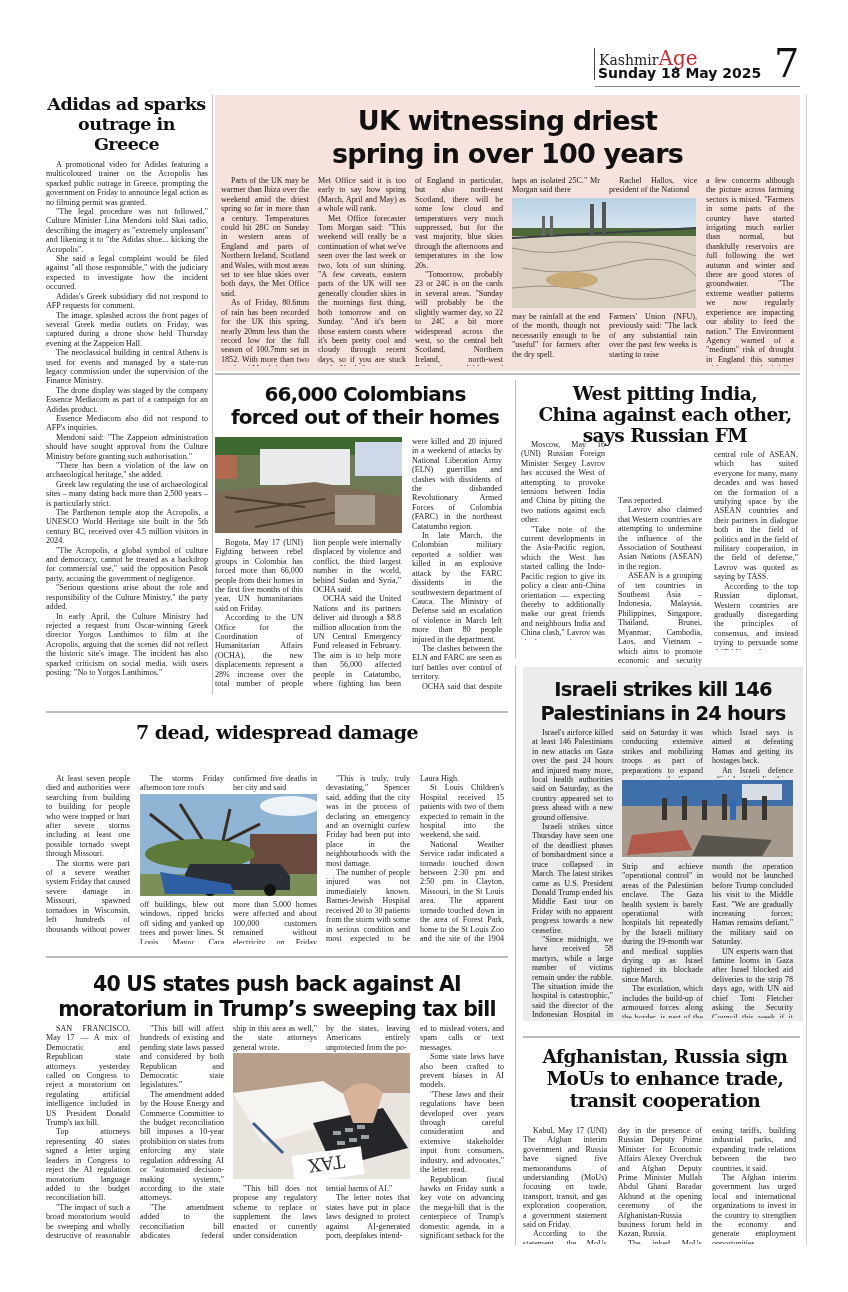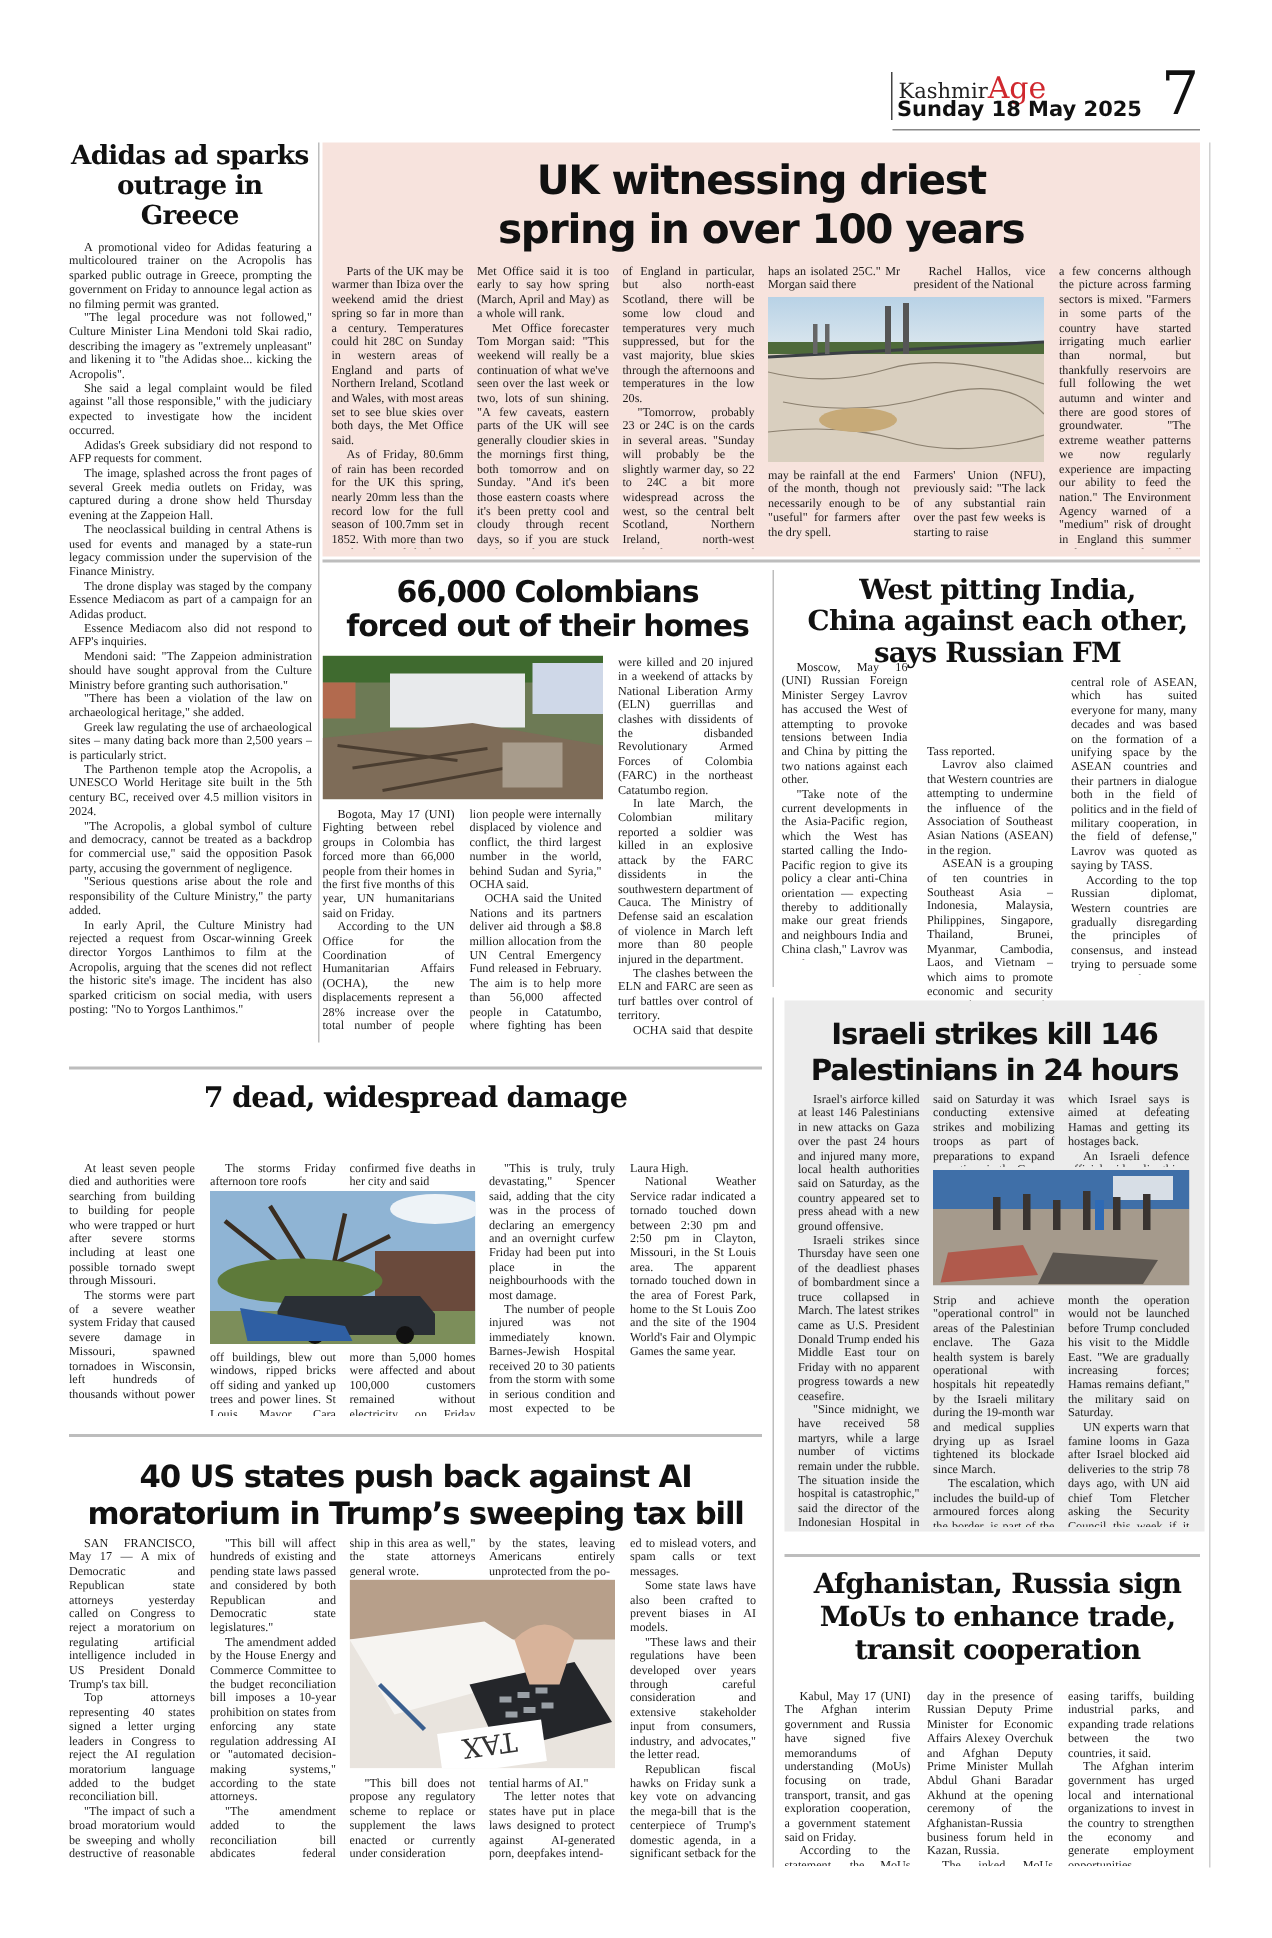--- a/index.html
+++ b/index.html
@@ -194,20 +194,21 @@
   </div>
 <div class="col serif-body" style="left:233px;top:900px;width:84px;height:44px;">
     <p style="text-indent:0">more than 5,000 homes were affected and about 100,000 customers remained without electricity on Friday night.</p>
   </div>
 <div class="col serif-body" id="mo-c4" style="left:326px;top:774px;width:84px;height:170px;">
     <p>"This is truly, truly devastating," Spencer said, adding that the city was in the process of declaring an emergency and an overnight curfew Friday had been put into place in the neighbourhoods with the most damage.</p>
     <p>The number of people injured was not immediately known. Barnes-Jewish Hospital received 20 to 30 patients from the storm with some in serious condition and most expected to be discharged by Friday night, according to hospital spokesperson</p>
   </div>
 <div class="col serif-body" id="mo-c5" style="left:420px;top:774px;width:84px;height:170px;">
     <p style="text-indent: 0px;">Laura High.</p>
+    <p>St Louis Children's Hospital received 15 patients with two of them expected to remain in the hospital into the weekend, she said.</p>
     <p>National Weather Service radar indicated a tornado touched down between 2:30 pm and 2:50 pm in Clayton, Missouri, in the St Louis area. The apparent tornado touched down in the area of Forest Park, home to the St Louis Zoo and the site of the 1904 World's Fair and Olympic Games the same year.</p>
   </div>
 
 <div class="vr" style="left:515px;top:665px;height:580px;"></div>
 
 <div class="abs" style="left:523px;top:667px;width:280px;height:354px;background:#ececec;"></div>
 <div class="abs sans-head" style="left:523px;top:678px;width:280px;font-size:19.5px;line-height:24px;">
   <div>Israeli strikes kill 146</div>
   <div>Palestinians in 24 hours</div>
 </div>

